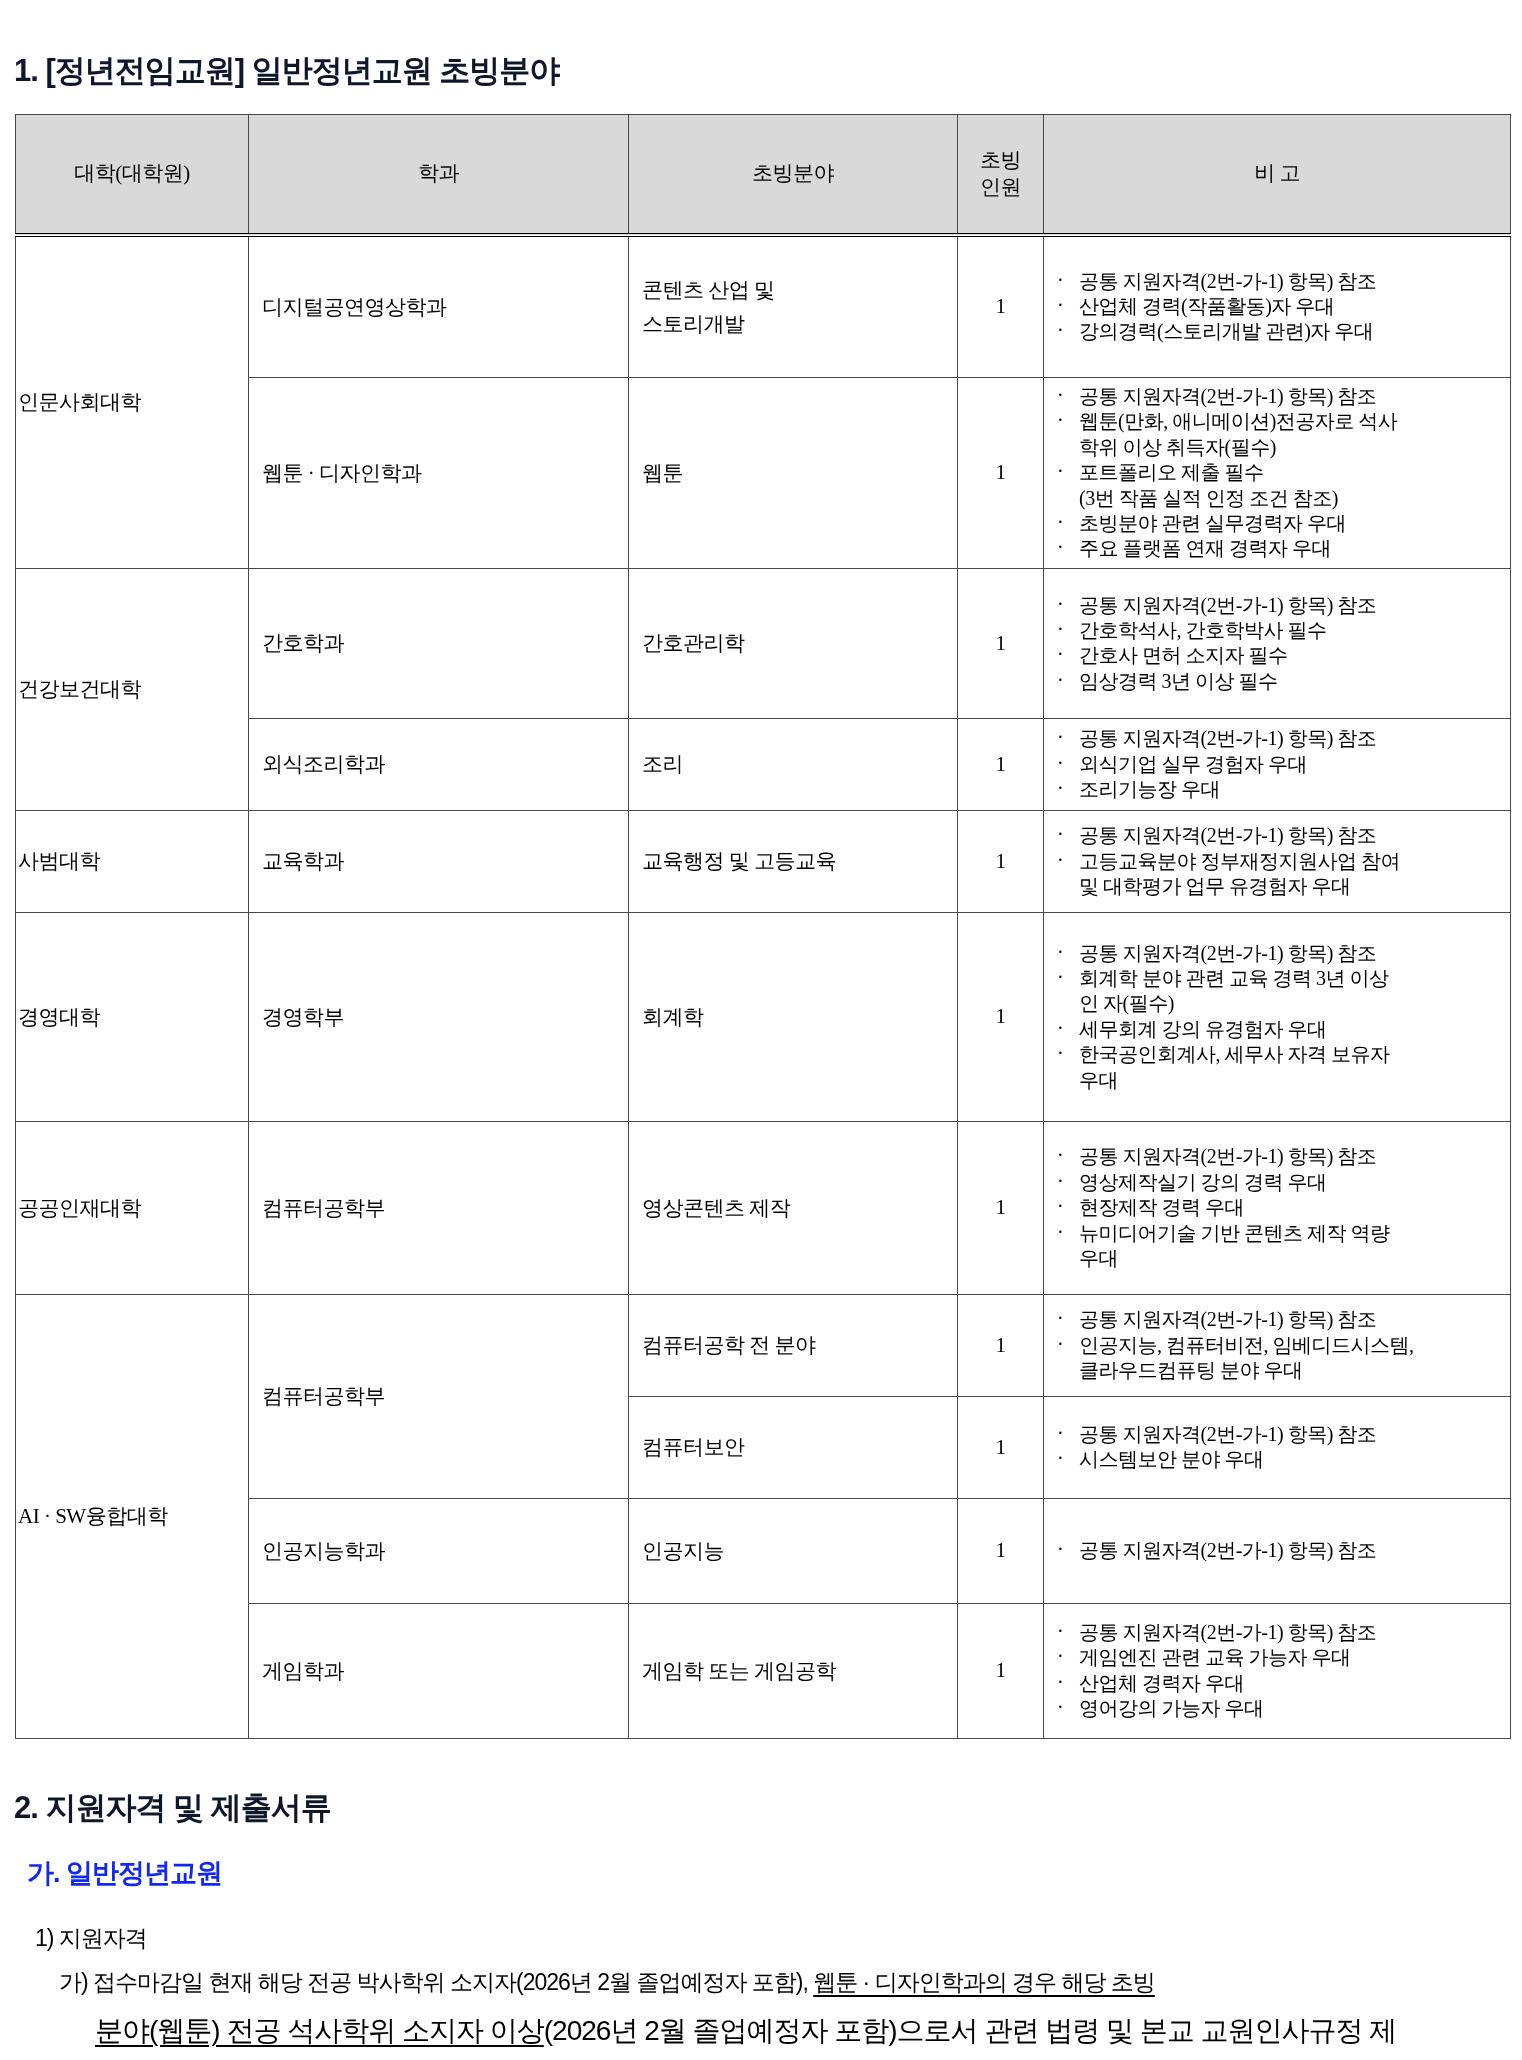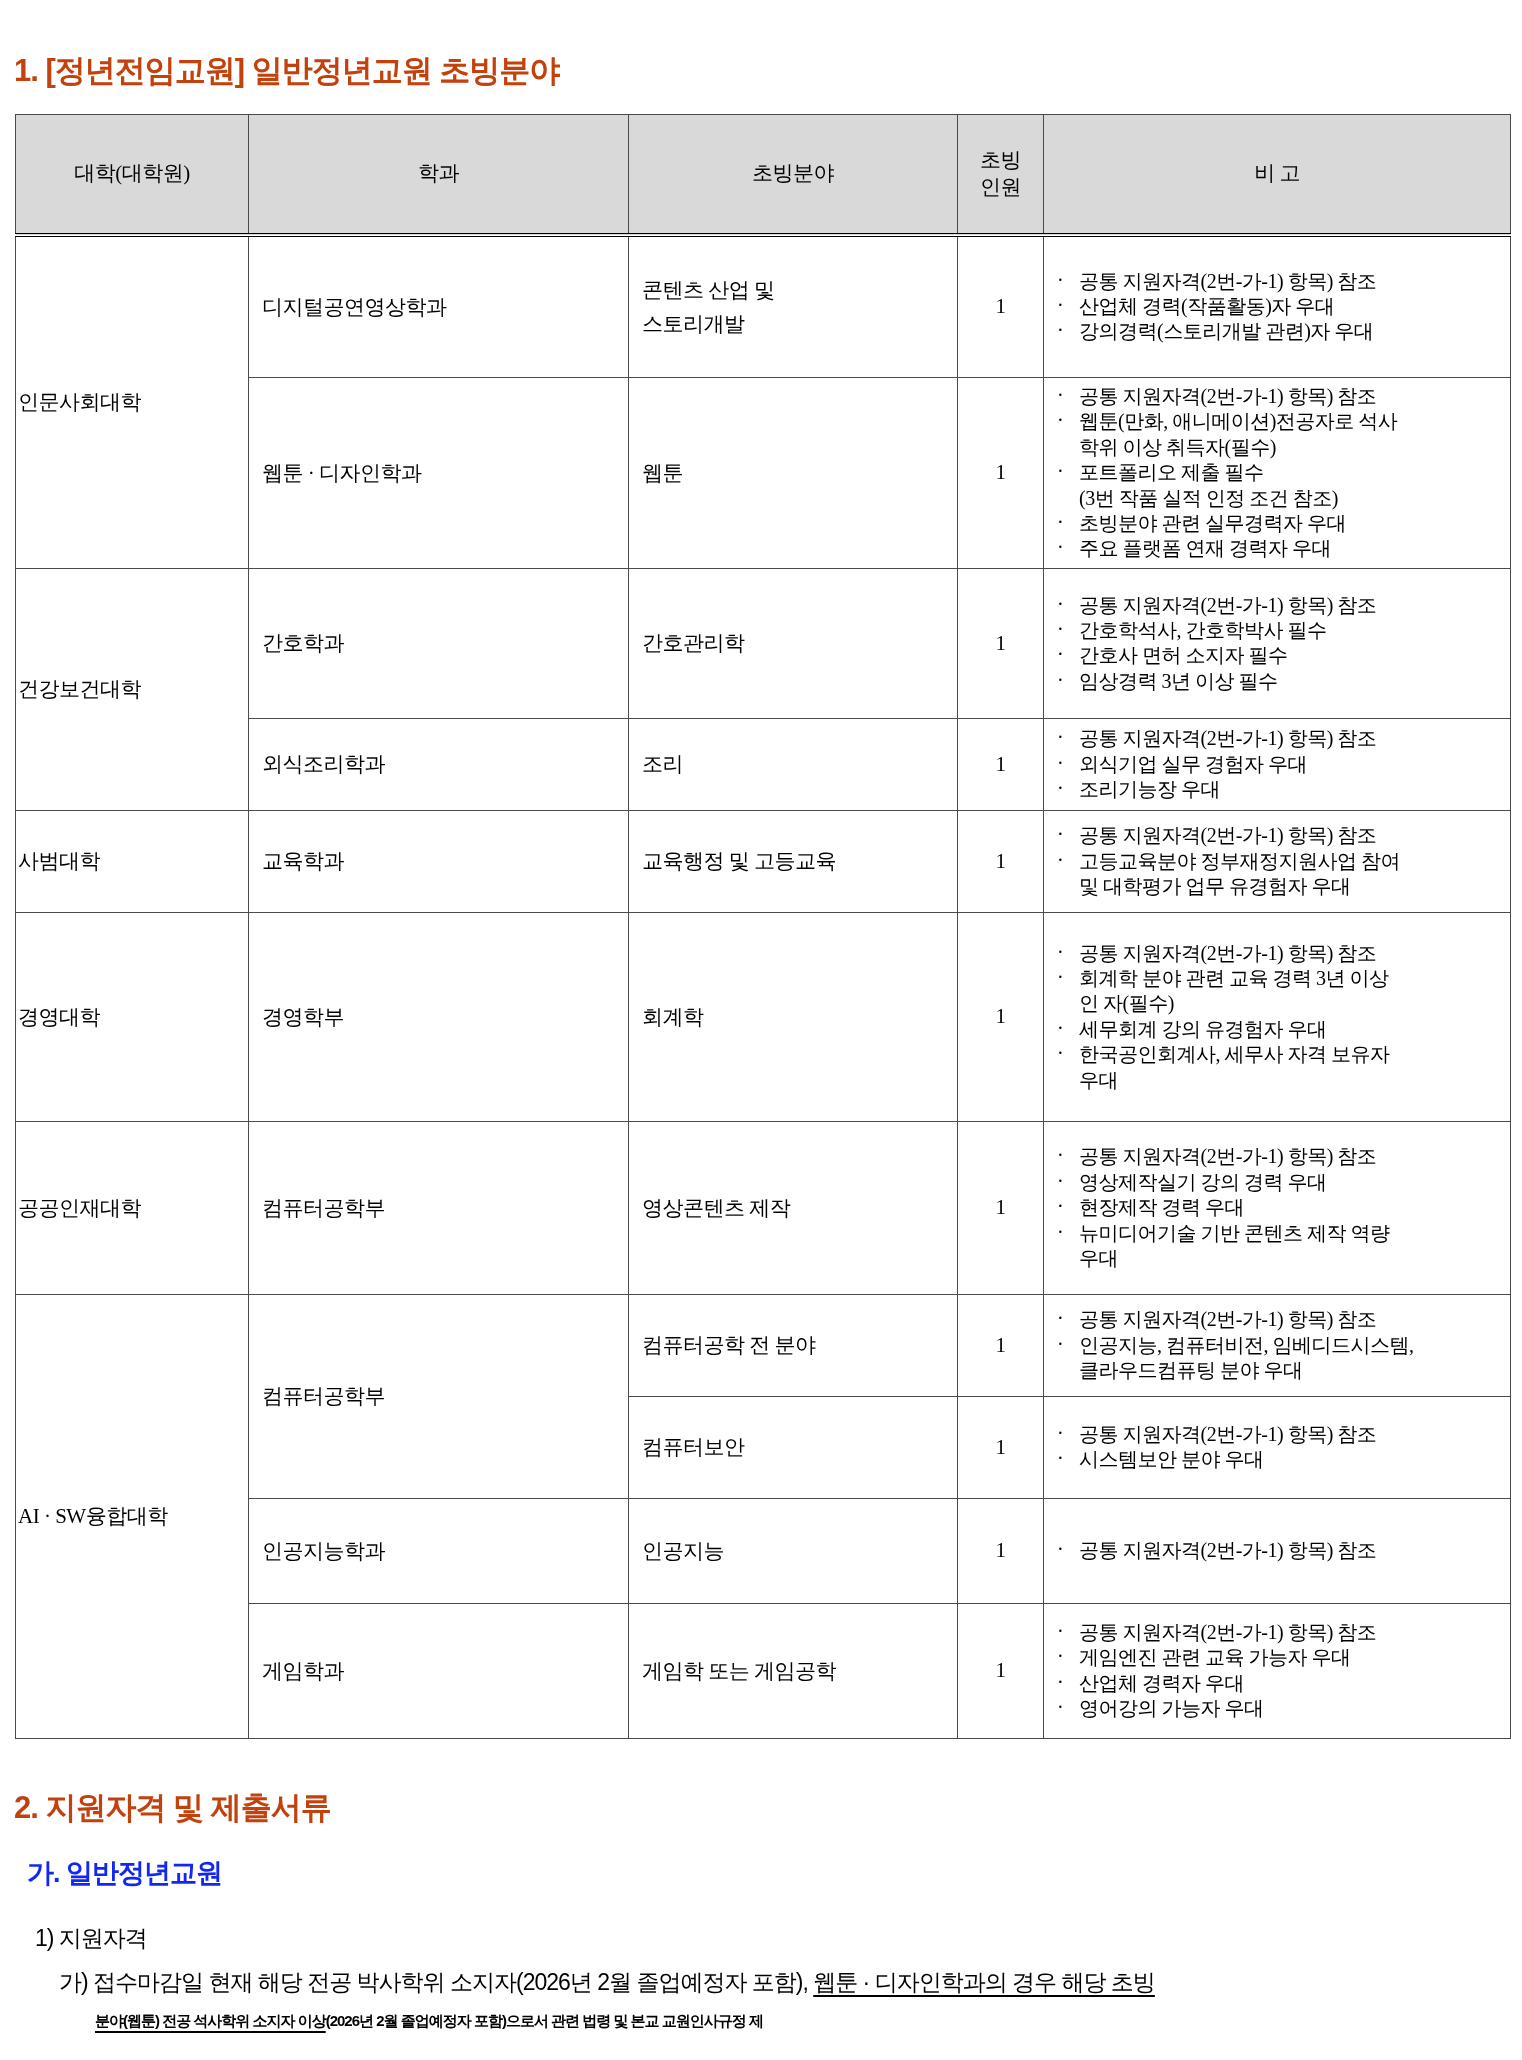--- a/index.html
+++ b/index.html
@@ -1,21 +1,21 @@
 <!DOCTYPE html>
 <html lang="ko"><head>
 <meta charset="utf-8">
 <style>
   html,body{margin:0;padding:0;background:#ffffff;}
   body{width:1522px;height:2060px;position:relative;font-family:"Liberation Serif","DejaVu Serif",serif;color:#000;}
   .page{position:relative;width:1522px;height:2060px;overflow:hidden;}
 
   h1.sec-title, h2.sec-title{
     font-family:"Liberation Sans","DejaVu Sans",sans-serif;
-    font-weight:800;font-size:31px;letter-spacing:-1px;color:#c2410c;
+    font-weight:800;font-size:31px;letter-spacing:-1px;color:#0f172a;
   }
   h1.sec-title{margin:50px 0 0 14px;}
   h2.sec-title{margin:48px 0 0 14px;}
 
   table.recruit{
     table-layout:fixed;border-collapse:collapse;
     margin:22px 12px 0 15px;width:1495px;
     border:1px solid #c2410c;
     font-size:21px;letter-spacing:-0.5px;
   }
@@ -43,21 +43,21 @@
     font-weight:500;font-size:23px;letter-spacing:-1px;
     margin:32px 0 0 35px;
   }
   .s2-line1{
     font-family:"Liberation Sans","DejaVu Sans",sans-serif;
     font-weight:500;font-size:23px;letter-spacing:-1px;
     margin:13px 8px 0 59px;
   }
   .s2-line2{
     font-family:"Liberation Sans","DejaVu Sans",sans-serif;
-    font-weight:700;font-size:15px;letter-spacing:-1px;
+    font-weight:400;font-size:28px;letter-spacing:-1px;
     margin:14px 0 0 95px;
   }
   .u{text-decoration:underline;text-underline-offset:5px;text-decoration-thickness:2px;}
 </style>
 </head>
 <body>
 
 <div class="page">
 
   <h1 class="sec-title">1. [정년전임교원] 일반정년교원 초빙분야</h1>

